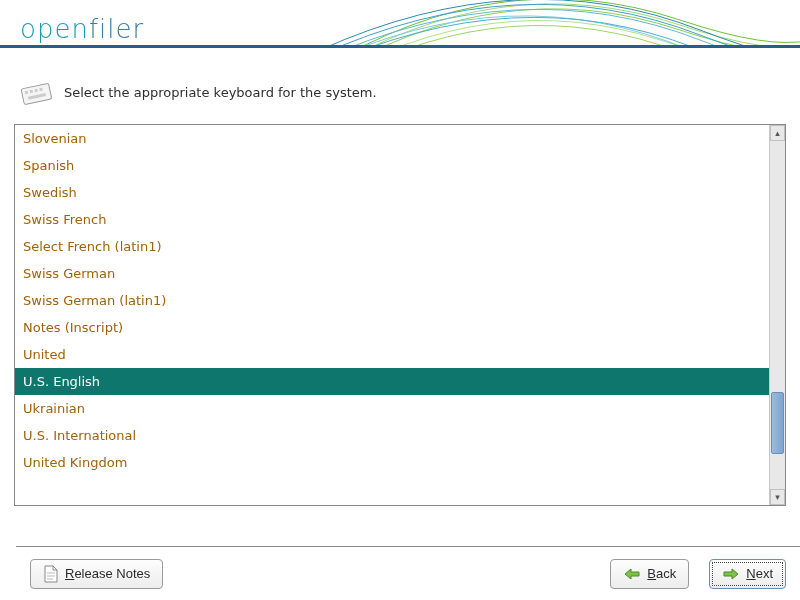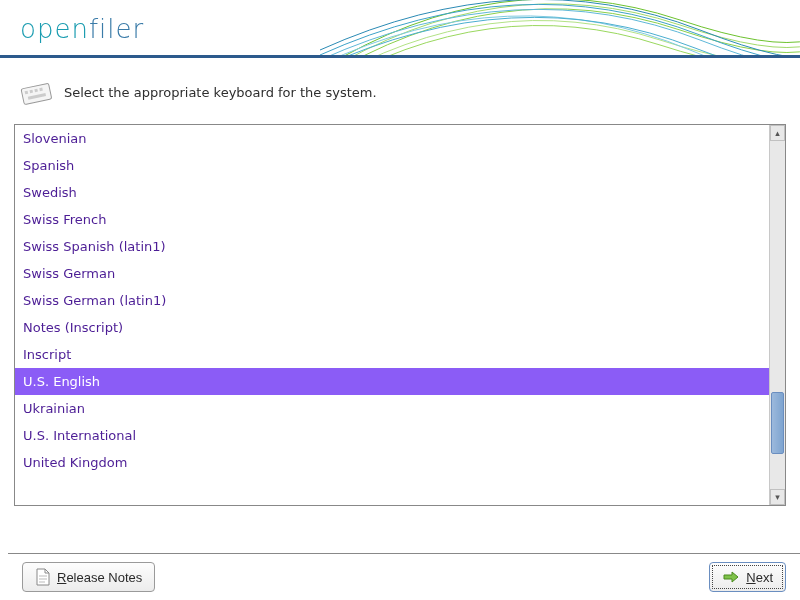--- a/index.html
+++ b/index.html
@@ -6,21 +6,21 @@
     body {
       font-family: "DejaVu Sans", "Liberation Sans", Arial, sans-serif;
       font-size: 13px;
       background: #fff;
       width: 800px;
       height: 600px;
       overflow: hidden;
       position: relative;
     }
     .header {
-      height: 58px;
+      height: 48px;
       background: #fff;
       position: relative;
       border-bottom: 3px solid #2c5a8c;
       overflow: hidden;
     }
     .logo {
       position: absolute;
       left: 20px;
       top: 14px;
       font-size: 26px;
@@ -68,26 +68,26 @@
       height: 382px;
       display: flex;
       background: #fff;
     }
     .listbox {
       flex: 1;
       overflow-y: hidden;
     }
     .list-item {
       padding: 6px 8px;
-      color: #4c1d95;
+      color: #a16207;
       cursor: default;
       white-space: nowrap;
     }
     .list-item.selected {
-      background: #8b5cf6;
+      background: #0f766e;
       color: #fff;
     }
     .scrollbar {
       width: 16px;
       background: #ededed;
       border-left: 1px solid #c8c8c8;
       position: relative;
       display: flex;
       flex-direction: column;
     }
@@ -111,24 +111,24 @@
       left: 1px;
       right: 1px;
       top: 72%;
       height: 18%;
       background: linear-gradient(to right, #9cb9dc, #7ea4d0);
       border: 1px solid #6a8ec0;
       border-radius: 2px;
     }
     .bottom-bar {
       position: absolute;
-      left: 8px;
+      left: 16px;
       right: 0;
       bottom: 0;
-      height: 47px;
+      height: 54px;
       border-top: 1px solid #888;
       display: flex;
       align-items: center;
       padding: 0 14px;
       gap: 20px;
     }
     .btn {
       height: 30px;
       min-width: 74px;
       padding: 0 12px;
@@ -198,25 +198,25 @@
     </span>
     <span class="instruction-text">Select the appropriate keyboard for the system.</span>
   </div>
 
   <div class="listbox-wrap">
     <div class="listbox" id="listbox">
         <div class="list-item">Slovenian</div>
         <div class="list-item">Spanish</div>
         <div class="list-item">Swedish</div>
         <div class="list-item">Swiss French</div>
-        <div class="list-item">Swiss Spanish (latin1)</div>
+        <div class="list-item">Select French (latin1)</div>
         <div class="list-item">Swiss German</div>
         <div class="list-item">Swiss German (latin1)</div>
         <div class="list-item">Notes (Inscript)</div>
-        <div class="list-item">Inscript</div>
+        <div class="list-item">United</div>
         <div class="list-item selected">U.S. English</div>
         <div class="list-item">Ukrainian</div>
         <div class="list-item">U.S. International</div>
         <div class="list-item">United Kingdom</div>
       </div>
     <div class="scrollbar">
       <div class="scroll-btn">▴</div>
       <div class="scroll-track">
         <div class="scroll-thumb"></div>
       </div>
@@ -232,20 +232,28 @@
         <path d="M2 1 h8 l4 4 v12 h-12 z" fill="#fff" stroke="#888" stroke-width="1"></path>
         <path d="M10 1 v4 h4" fill="none" stroke="#888" stroke-width="1"></path>
         <line x1="4" y1="8" x2="12" y2="8" stroke="#bbb"></line>
         <line x1="4" y1="11" x2="12" y2="11" stroke="#bbb"></line>
         <line x1="4" y1="14" x2="10" y2="14" stroke="#bbb"></line>
       </svg>
     </span>
     <span><span class="u">R</span><span>elease Notes</span></span>
   </button>
   <div class="spacer"></div>
+  <button class="btn">
+    <span class="arrow-left">
+      <svg viewBox="0 0 18 14">
+        <path d="M8 2 L2 7 L8 12 L8 9 L16 9 L16 5 L8 5 Z" fill="#7fc24a" stroke="#4a8a1f" stroke-width="1"></path>
+      </svg>
+    </span>
+    <span><span class="u">B</span><span>ack</span></span>
+  </button>
   <button class="btn focus">
     <span class="arrow-right">
       <svg viewBox="0 0 18 14">
         <path d="M10 2 L16 7 L10 12 L10 9 L2 9 L2 5 L10 5 Z" fill="#7fc24a" stroke="#4a8a1f" stroke-width="1"></path>
       </svg>
     </span>
     <span><span class="u">N</span><span>ext</span></span>
   </button>
 </div>
 

